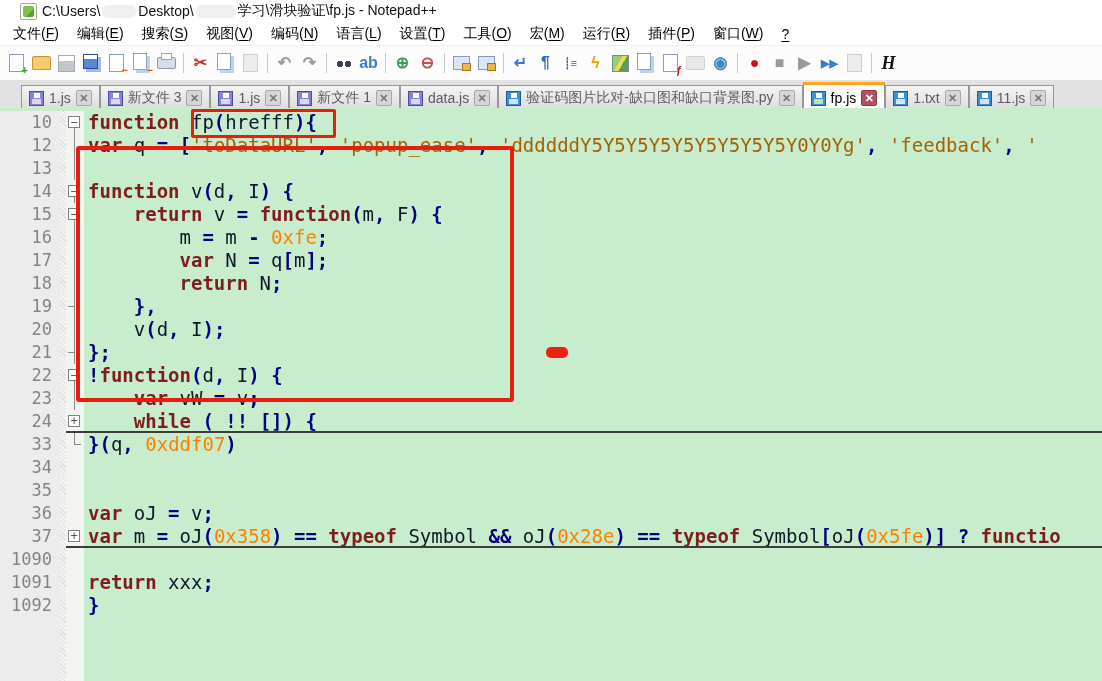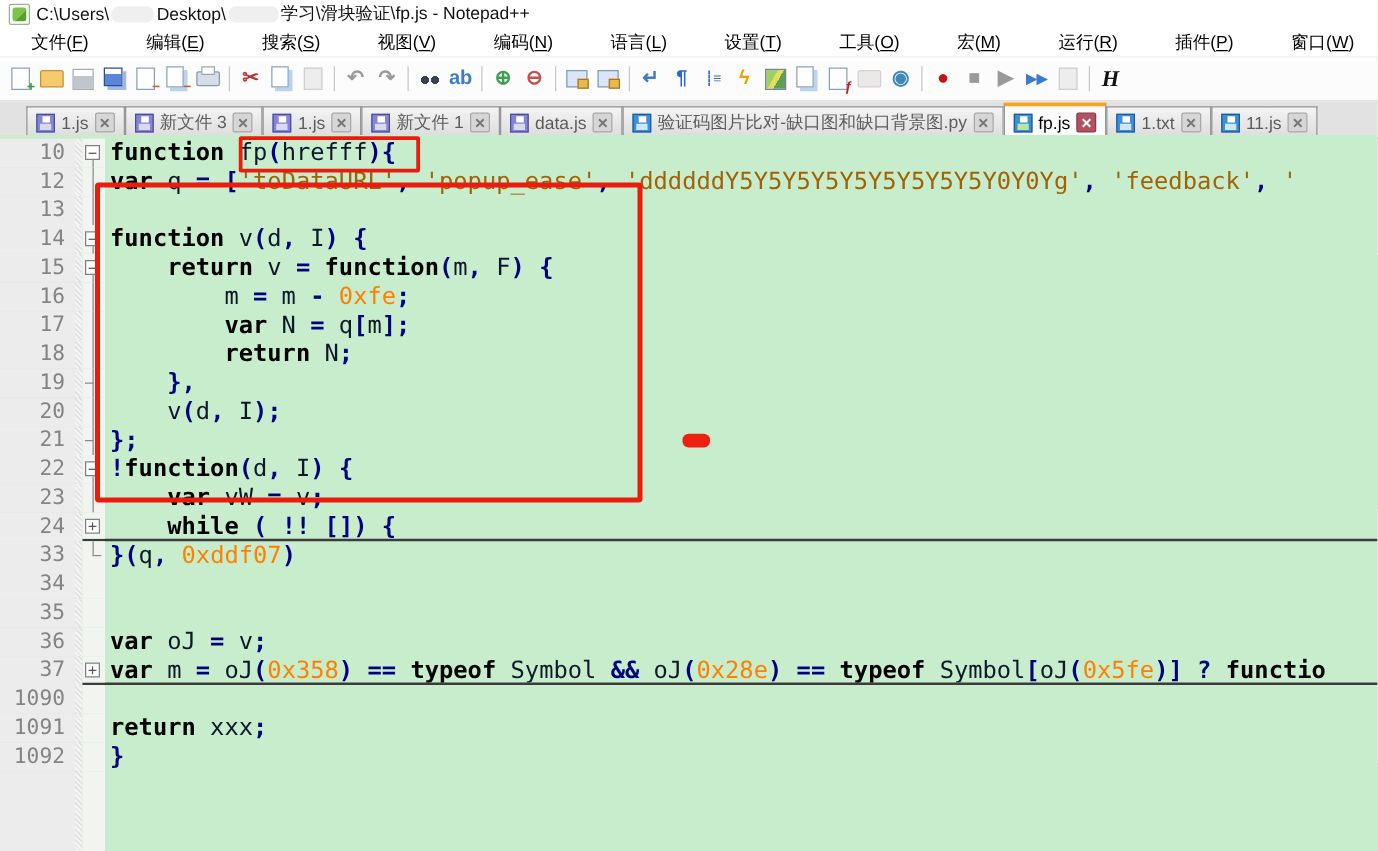--- a/index.html
+++ b/index.html
@@ -1,26 +1,26 @@
 <!DOCTYPE html>
 <html><head>
 <meta charset="utf-8">
 <style>
   html,body{margin:0;padding:0;}
   body{width:1102px;height:681px;position:relative;overflow:hidden;background:#fff;
        font-family:"Liberation Sans",sans-serif;-webkit-font-smoothing:antialiased;}
 
   
-  .titlebar{height:22px;display:flex;align-items:center;padding-left:7px;font-size:14px;color:#111;background:#fff;}
+  .titlebar{height:22px;display:flex;align-items:center;padding-left:20px;font-size:14px;color:#111;background:#fff;}
   .npp-ico{width:15px;height:15px;margin-right:5px;position:relative;background:#fff;border:1px solid #9ab48c;border-radius:2px;}
   .npp-ico::after{content:"";position:absolute;left:2px;top:2px;right:2px;bottom:2px;background:linear-gradient(135deg,#7ec24a 0 60%,#5a9e2e 60%);border-radius:2px;}
   .redact{display:inline-block;height:13px;border-radius:6px;background:#efefef;margin:0 2px;vertical-align:middle;}
 
   
-  .menubar{height:23px;display:flex;align-items:center;padding-left:16px;font-size:14px;background:#fff;color:#000;gap:28px;}
+  .menubar{height:23px;display:flex;align-items:center;padding-left:4px;font-size:14px;background:#fff;color:#000;}
   .menu-item{padding:2px 9px;white-space:nowrap;}
   .menu-item u{text-underline-offset:2px;}
 
   
   .toolbar{height:34px;display:flex;align-items:center;padding-left:4px;background:#fcfcfc;border-top:1px solid #eee;border-bottom:1px solid #e2e2e2;}
   .tsep{width:1px;height:20px;background:#c8c8c8;margin:0 4px;flex:none;}
   .ticon{width:23px;height:23px;flex:none;display:flex;align-items:center;justify-content:center;position:relative;margin:0 1px;border-radius:2px;}
   .ticon.dim{opacity:.45;filter:grayscale(.8);}
   .ticon .g{font-size:16px;line-height:1;font-weight:bold;}
   .ticon .gc{position:absolute;right:0;bottom:-1px;font-size:11px;line-height:1;font-weight:bold;}
@@ -73,21 +73,21 @@
   
   .fold .vline{position:absolute;left:8px;top:0;bottom:0;width:1px;background:#8a8a8a;}
   .fold .vtop{position:absolute;left:8px;top:0;height:11px;width:1px;background:#8a8a8a;}
   .fold .vbot{position:absolute;left:8px;top:17px;bottom:0;width:1px;background:#8a8a8a;}
   .fold .box{position:absolute;left:2px;top:5px;width:12px;height:12px;box-sizing:border-box;
              background:#fff;border:1px solid #808080;color:#555;font-size:12px;line-height:10px;
              text-align:center;font-family:"DejaVu Sans Mono",monospace;}
   .fold .tick{position:absolute;left:2px;top:11px;width:7px;height:1px;background:#8a8a8a;}
   .fold .corner{position:absolute;left:8px;top:11px;width:7px;height:1px;background:#8a8a8a;}
   
-  .sk{color:#000000;font-weight:bold;}
+  .sk{color:#7f1d1d;font-weight:bold;}
   .so{color:#000080;font-weight:bold;}
   .ss{color:#a16207;}
   .sn{color:#ff8000;}
   .sd{color:#0f172a;}
 
   
   .ann{position:absolute;z-index:20;pointer-events:none;}
   #ann1{left:191px;top:109px;width:139px;height:23px;border:3px solid #ea1c0d;border-radius:2px;}
   #ann2{left:76px;top:146px;width:430px;height:248px;border:4px solid #ea1c0d;border-radius:3px;}
   #ann3{left:546px;top:347px;width:22px;height:11px;background:#ee2012;border-radius:5px;}

